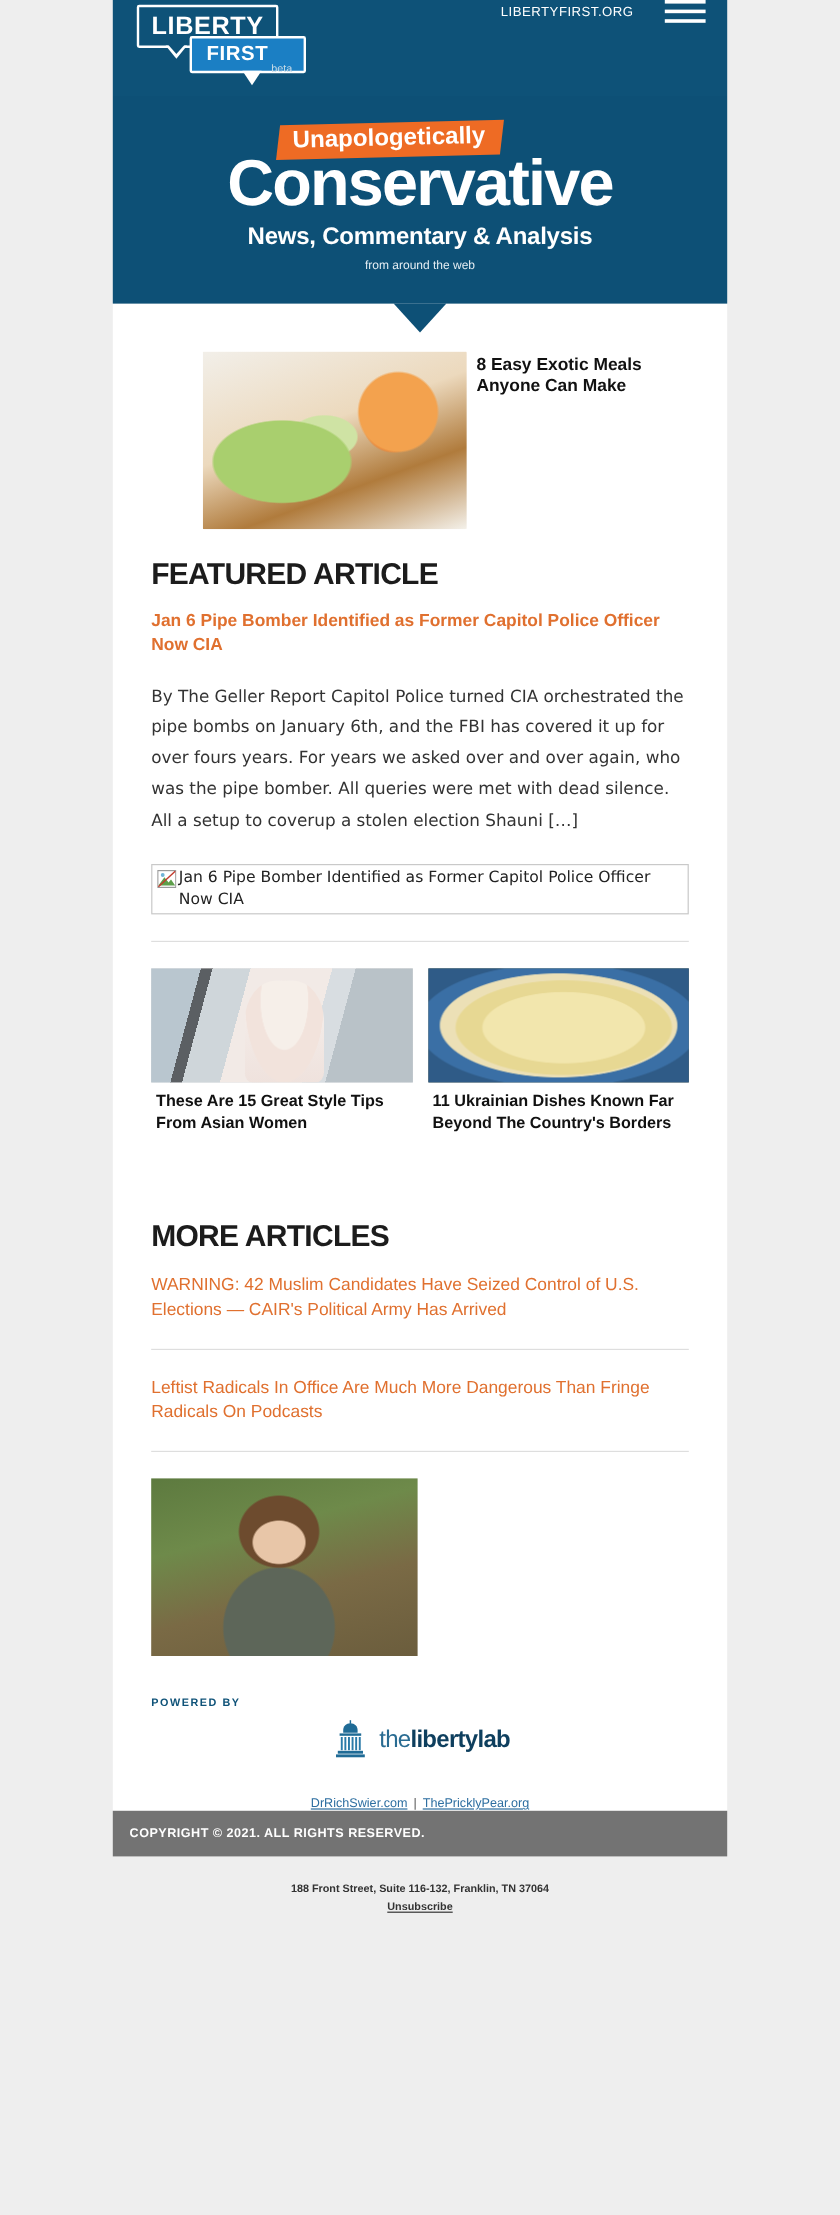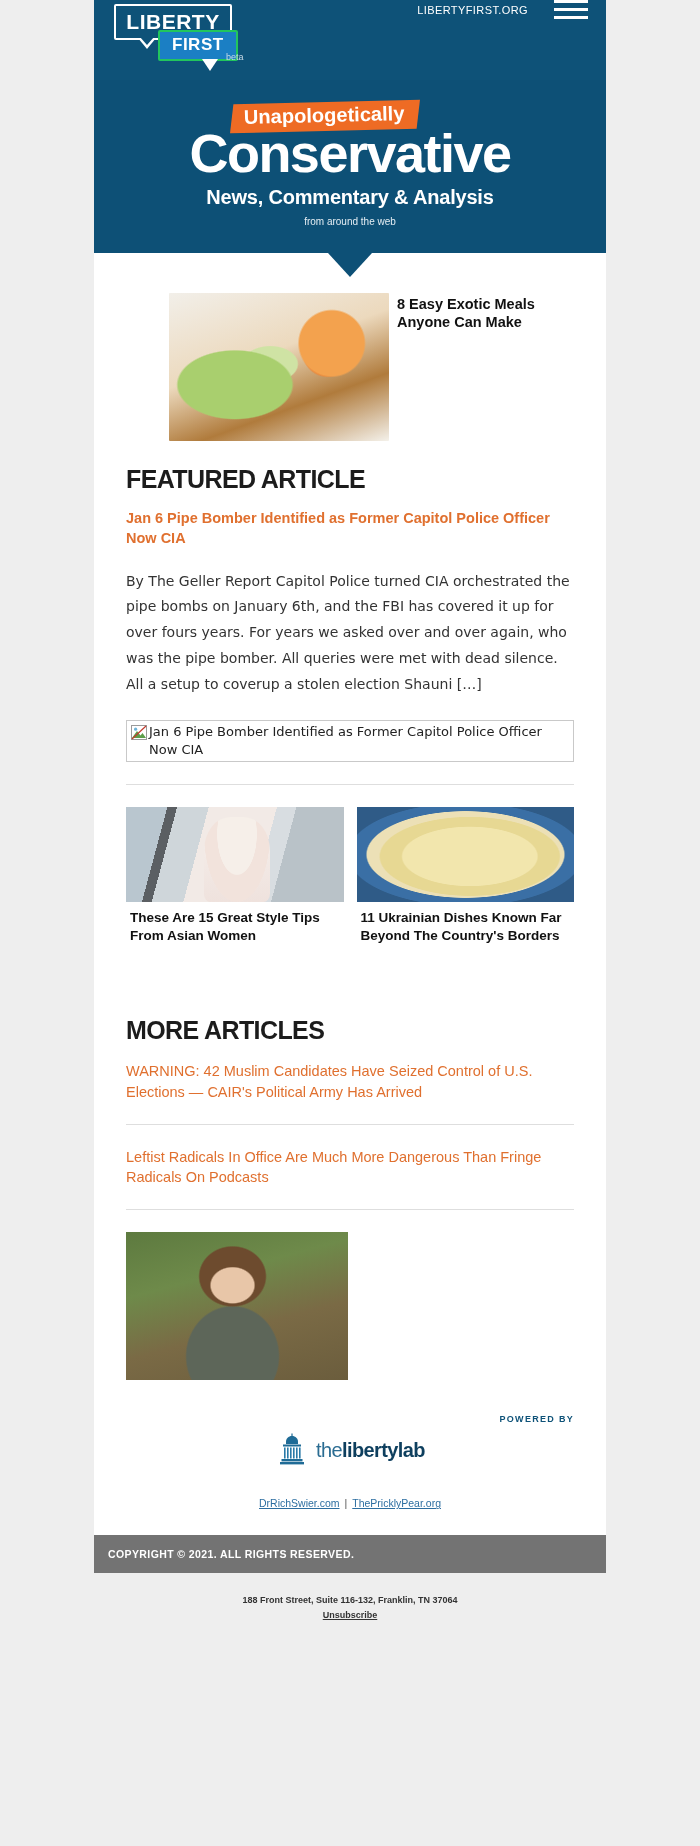--- a/index.html
+++ b/index.html
@@ -51,23 +51,23 @@
   .logo-top:before {
     content:""; position:absolute; left:24px; bottom:-7px;
     width:0; height:0; z-index:2;
     border-left:7px solid transparent;
     border-right:7px solid transparent;
     border-top:8px solid #0e5278;
   }
   .logo-bottom {
     position:absolute; left:48px; top:30px;
     background:#1b7fc4;
-    border:2px solid #22c55e;
+    border:2px solid #ffffff;
     border-radius:2px;
-    padding:3px 12px 4px 12px;
+    padding:3px 29px 4px 12px;
   }
   .logo-bottom span {
     color:#ffffff; font-weight:bold; font-size:17px; letter-spacing:.5px;
   }
   .logo-bottom:after {
     content:""; position:absolute; left:42px; bottom:-12px;
     width:0; height:0;
     border-left:8px solid transparent;
     border-right:8px solid transparent;
     border-top:12px solid #ffffff;
@@ -208,34 +208,34 @@
     display:inline-block;
     background:#ee6b24;
     color:#ffffff;
     font-size:12px;
     font-weight:bold;
     letter-spacing:.6px;
     padding:12px 34px;
     border-radius:3px;
     text-decoration:none;
   }
-  .powered { text-align:right; margin-top:34px; }
+  .powered { text-align:left; margin-top:34px; }
   .powered-label {
     color:#0e5278; font-size:9px; font-weight:bold; letter-spacing:1.3px;
   }
   .lab-logo {
     display:flex; align-items:center; justify-content:center; gap:7px; margin-top:9px;
   }
   .lab-mark { width:34px; height:34px; }
   .lab-text { font-size:20px; color:#0e5278; letter-spacing:-.6px; }
   .lab-text .thin { font-weight:normal; color:#2a6c92; }
   .lab-text .bold { font-weight:bold; color:#0e3f5e; }
 
   .partner-links {
-    text-align:center; margin:30px 0 0 0; padding-bottom:26px;
+    text-align:center; margin:30px 0 0 0; 
     font-size:10.5px; color:#2d6ea0;
   }
   .partner-links a { color:#2d6ea0; text-decoration:underline; }
   .partner-sep { color:#555555; margin:0 5px; }
 
   
   .copyright {
     background:#737373;
     color:#ffffff;
     font-size:10.5px;

